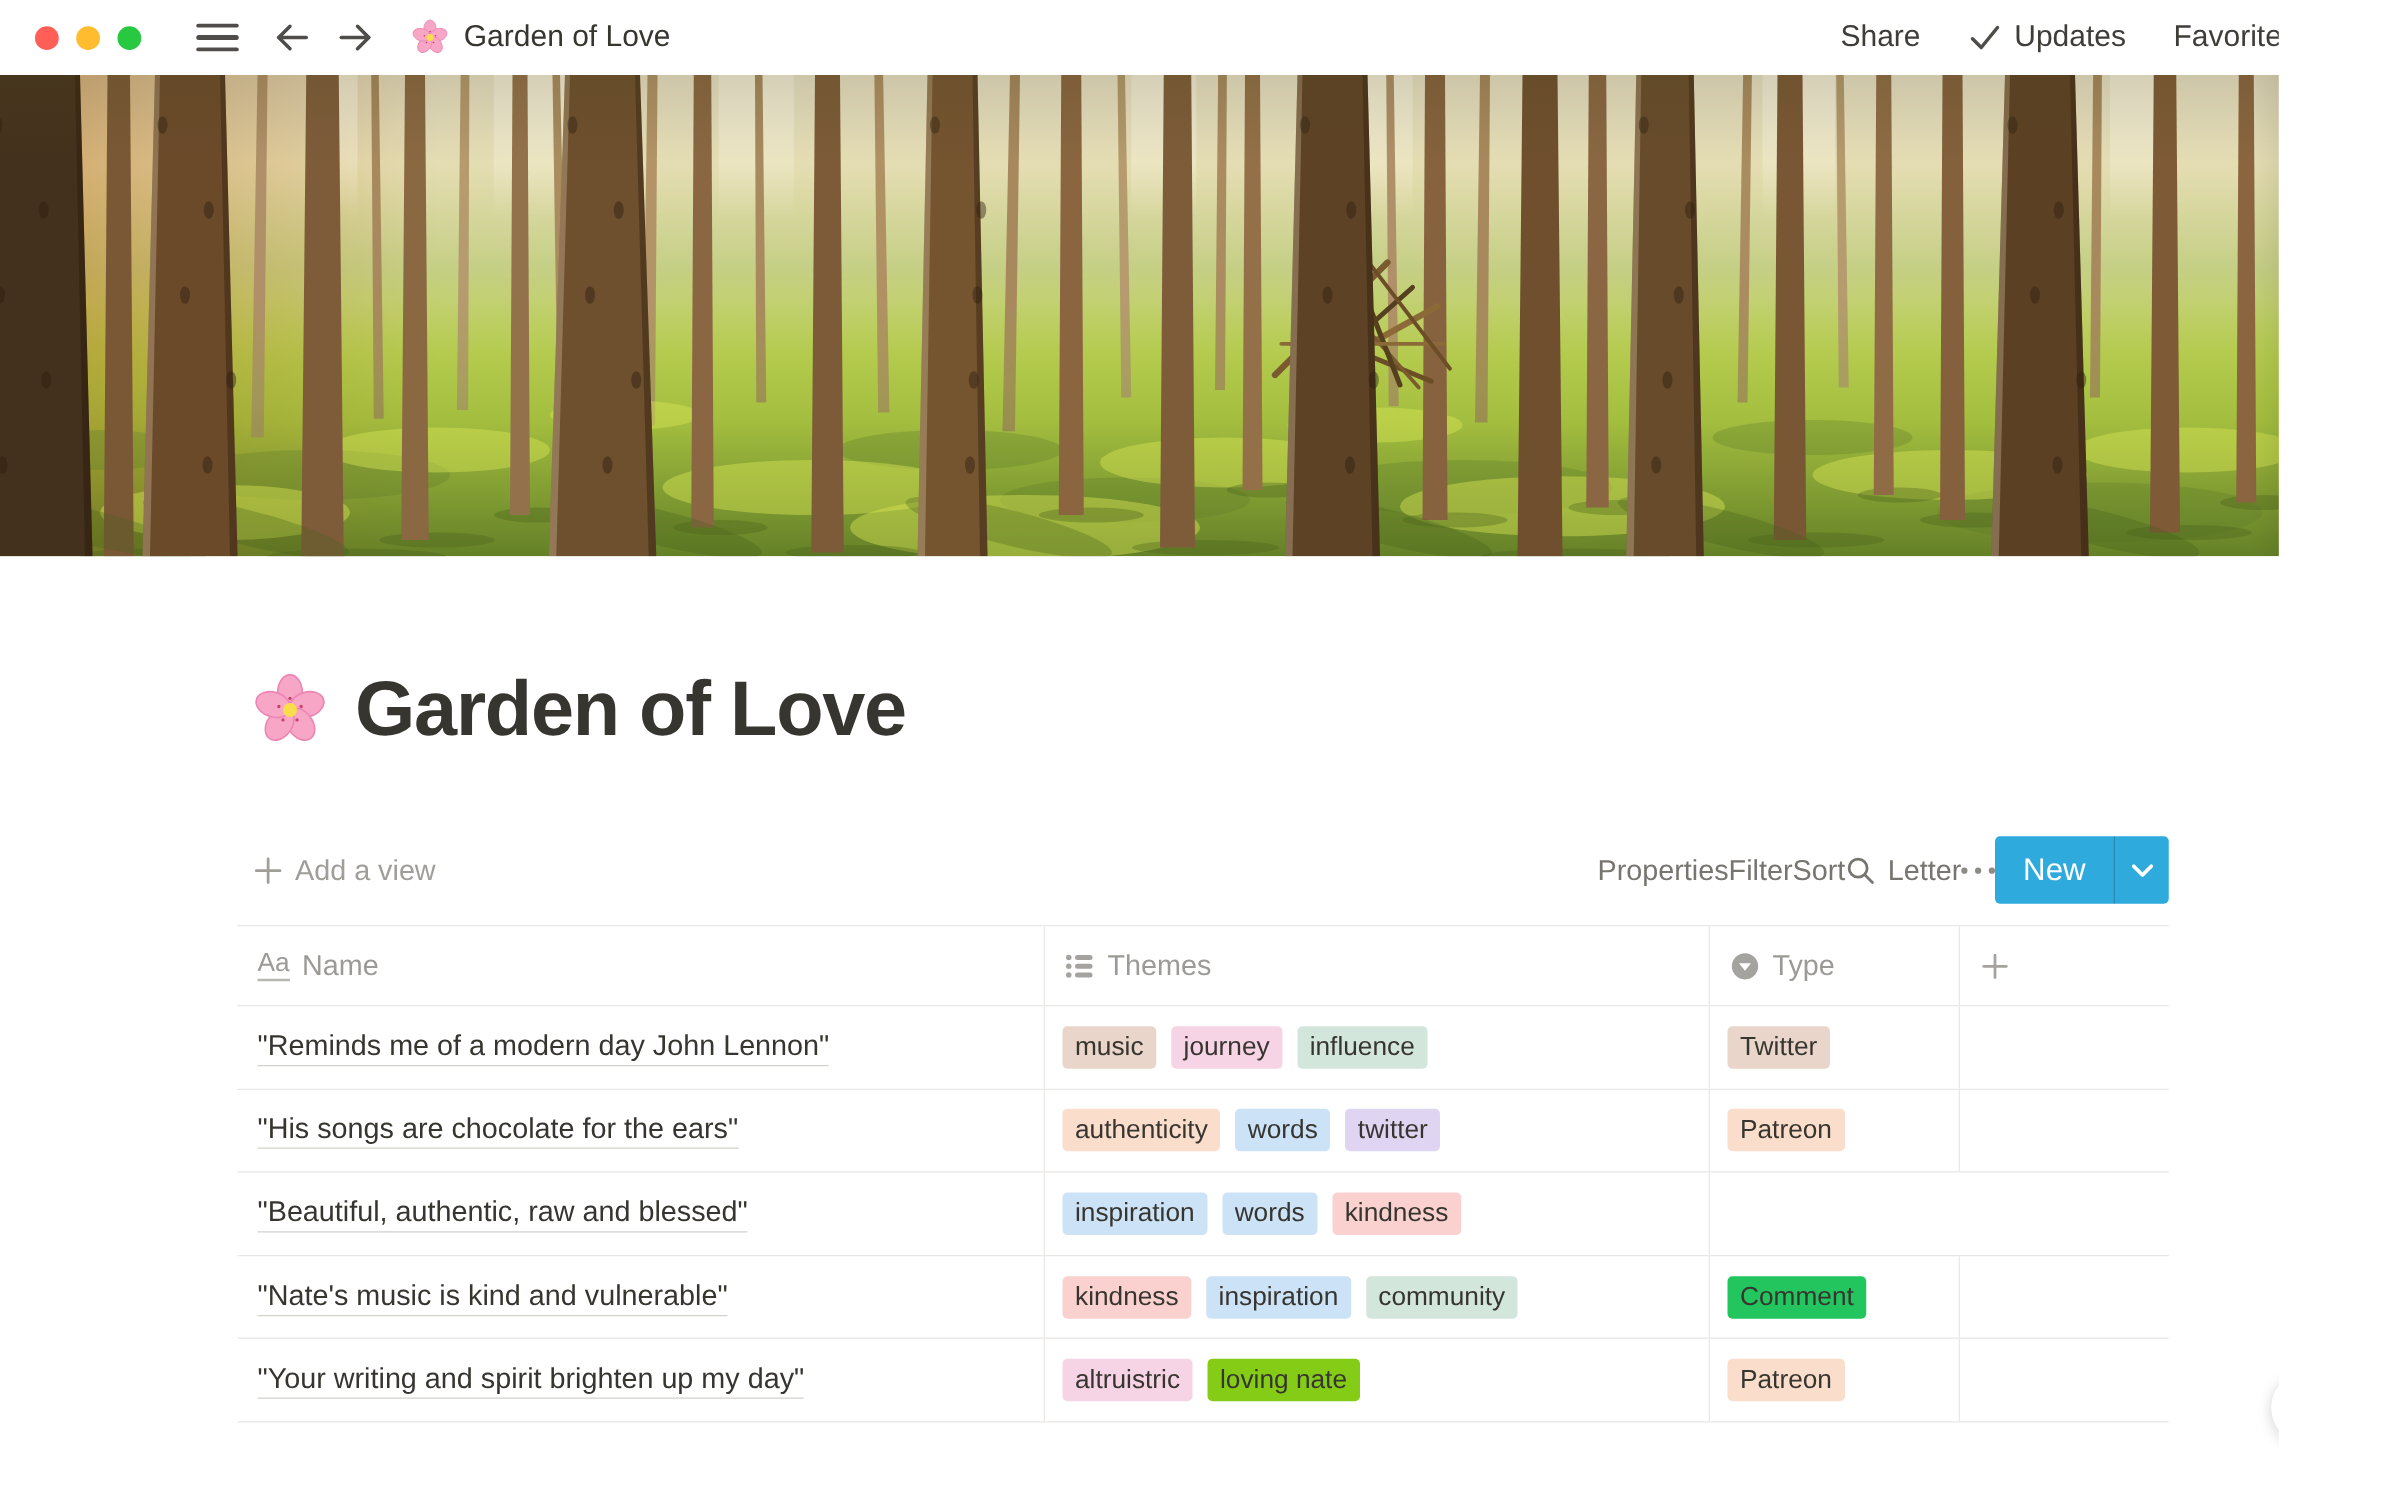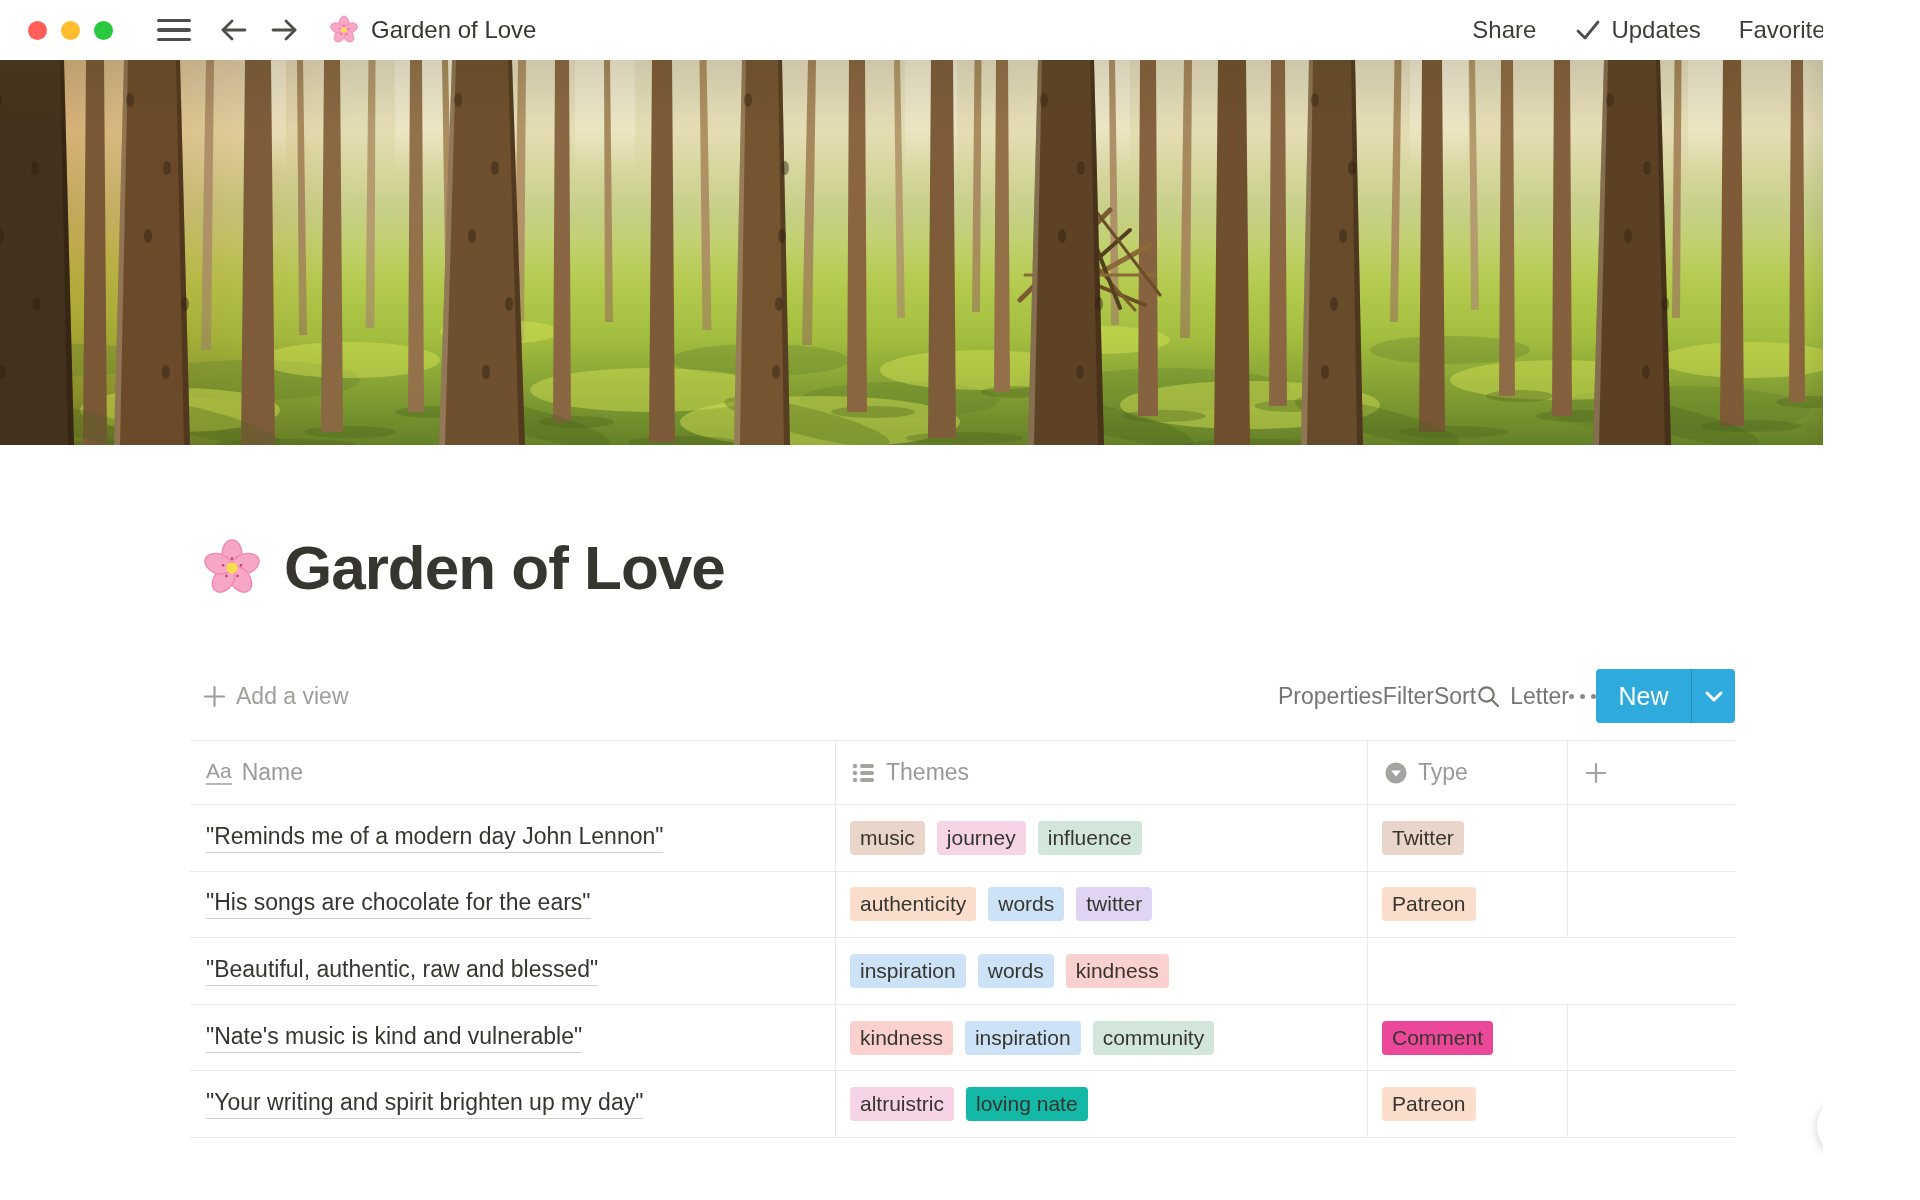--- a/index.html
+++ b/index.html
@@ -485,31 +485,31 @@
         <div class="trow">
           <div class="cell bordered cell-name">
             <div class="name-text">"Nate's music is kind and vulnerable"</div>
           </div>
           <div class="cell bordered cell-themes">
             <div class="tag" style="background: rgb(251, 209, 208);">kindness</div>
             <div class="tag" style="background: rgb(203, 226, 247);">inspiration</div>
             <div class="tag" style="background: rgb(211, 230, 220);">community</div>
           </div>
           <div class="cell bordered cell-type">
-            <div class="tag" style="background: #ec4899;">Comment</div>
+            <div class="tag" style="background: #22c55e;">Comment</div>
           </div>
           <div class="cell"></div>
         </div>
         <div class="trow">
           <div class="cell bordered cell-name">
             <div class="name-text">"Your writing and spirit brighten up my day"</div>
           </div>
           <div class="cell bordered cell-themes">
             <div class="tag" style="background: rgb(246, 211, 229);">altruistric</div>
-            <div class="tag" style="background: #14b8a6; text-align: center;">loving nate</div>
+            <div class="tag" style="background: #84cc16; text-align: center;">loving nate</div>
           </div>
           <div class="cell bordered cell-type">
             <div class="tag" style="background: rgb(251, 221, 203);">Patreon</div>
           </div>
           <div class="cell"></div>
         </div>
       </div>
   </div>
 
 

